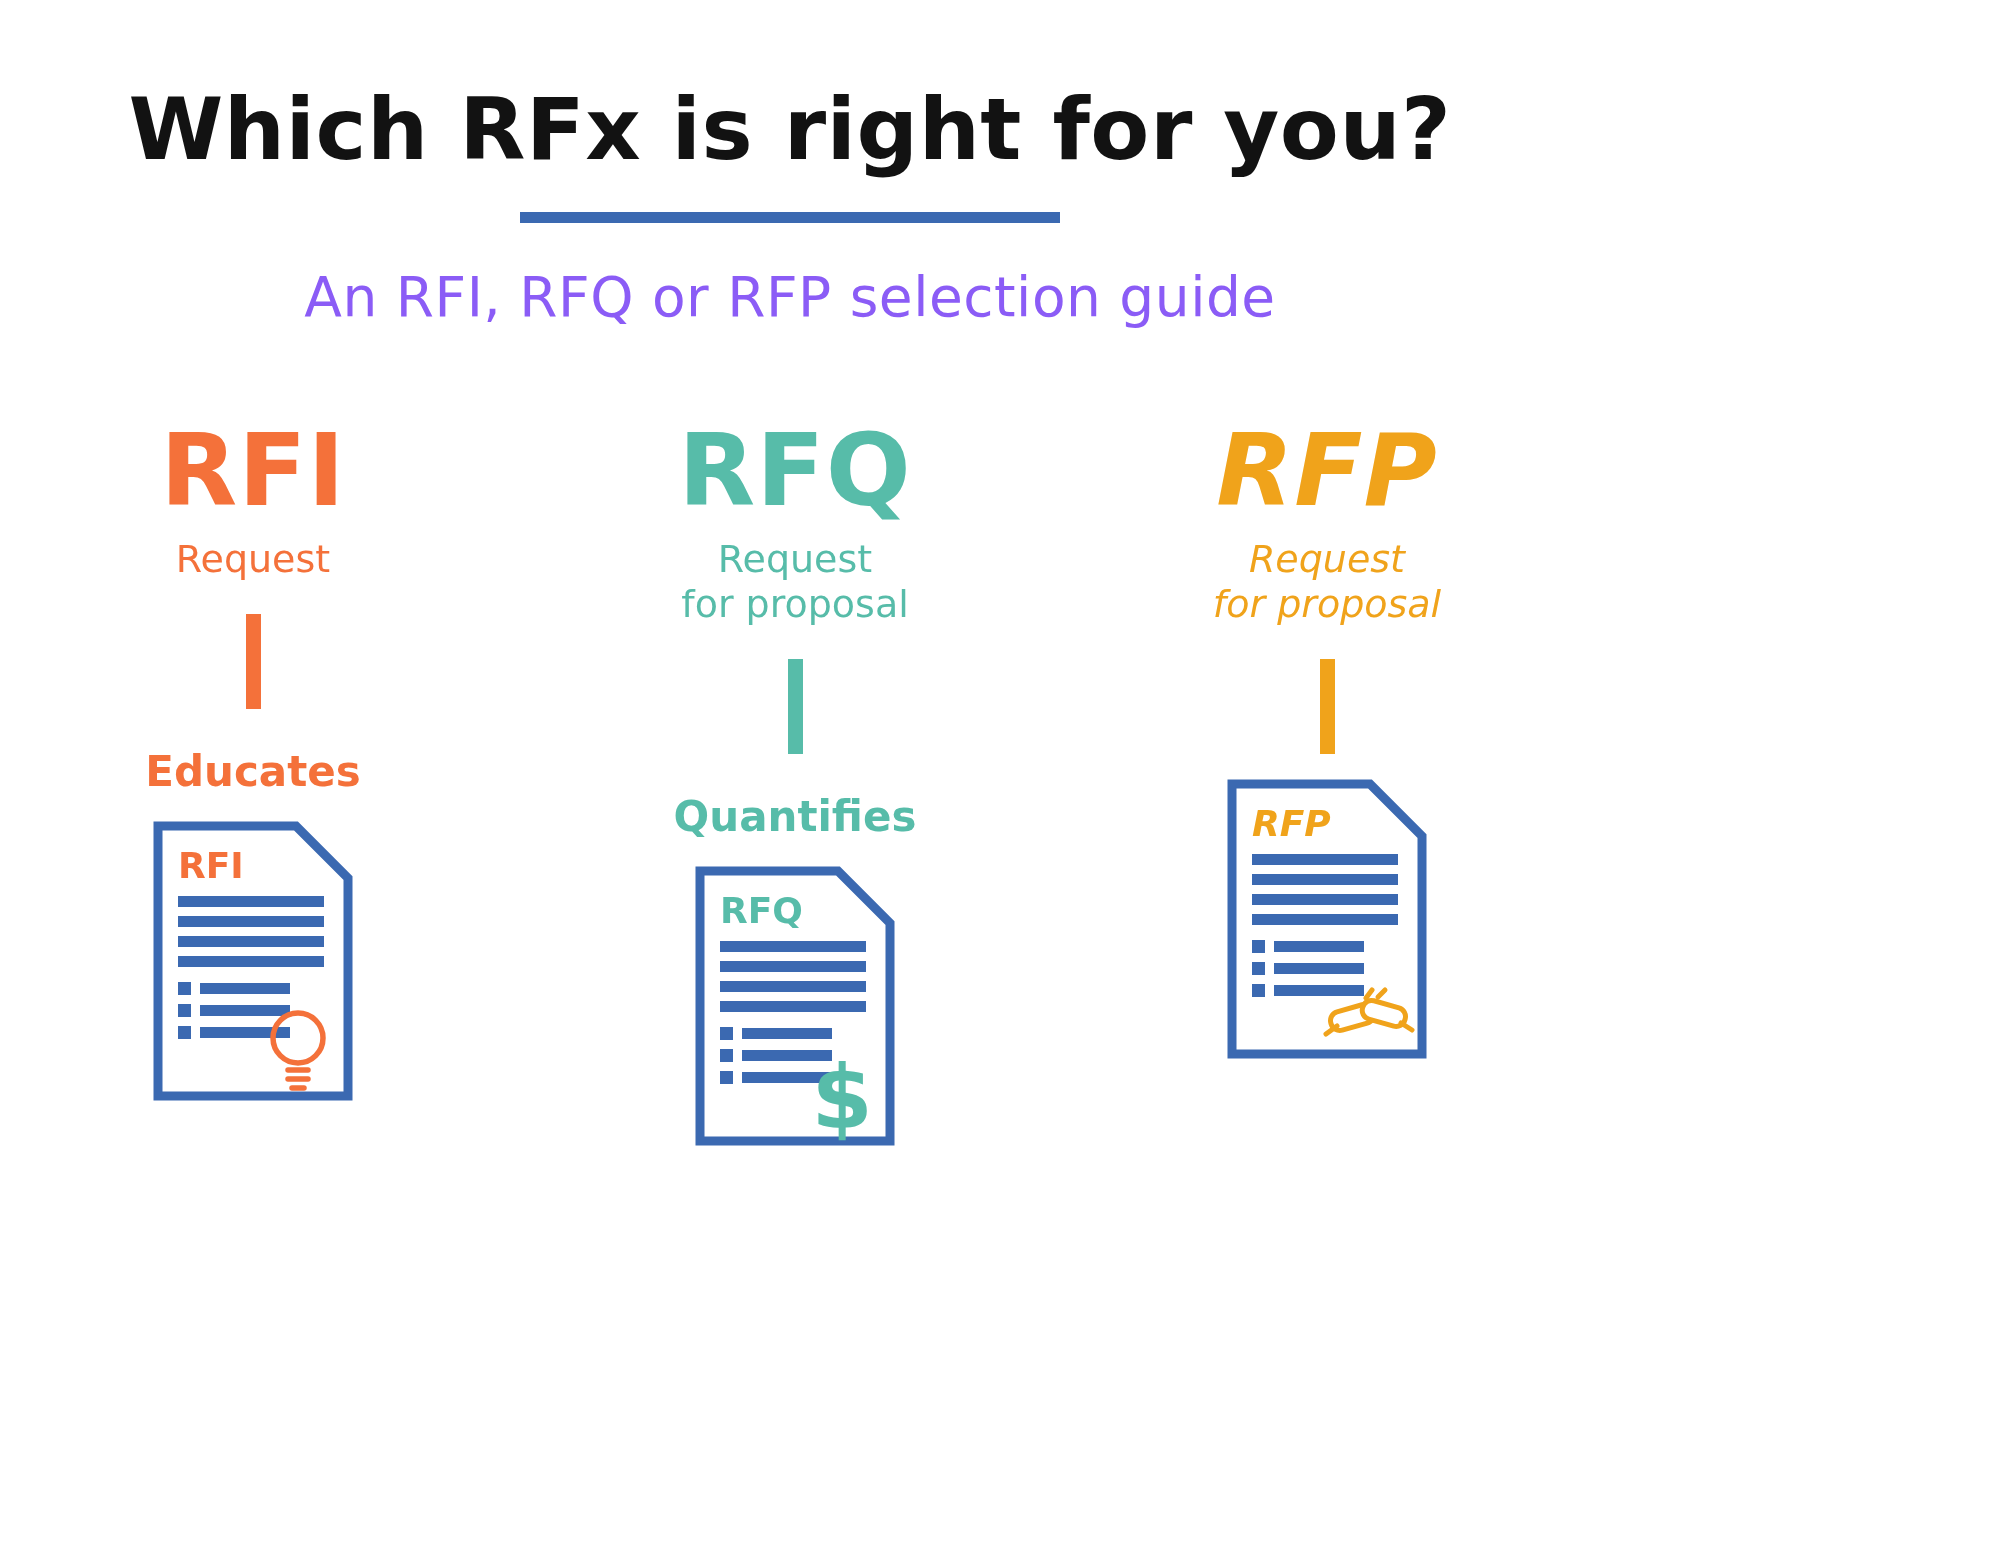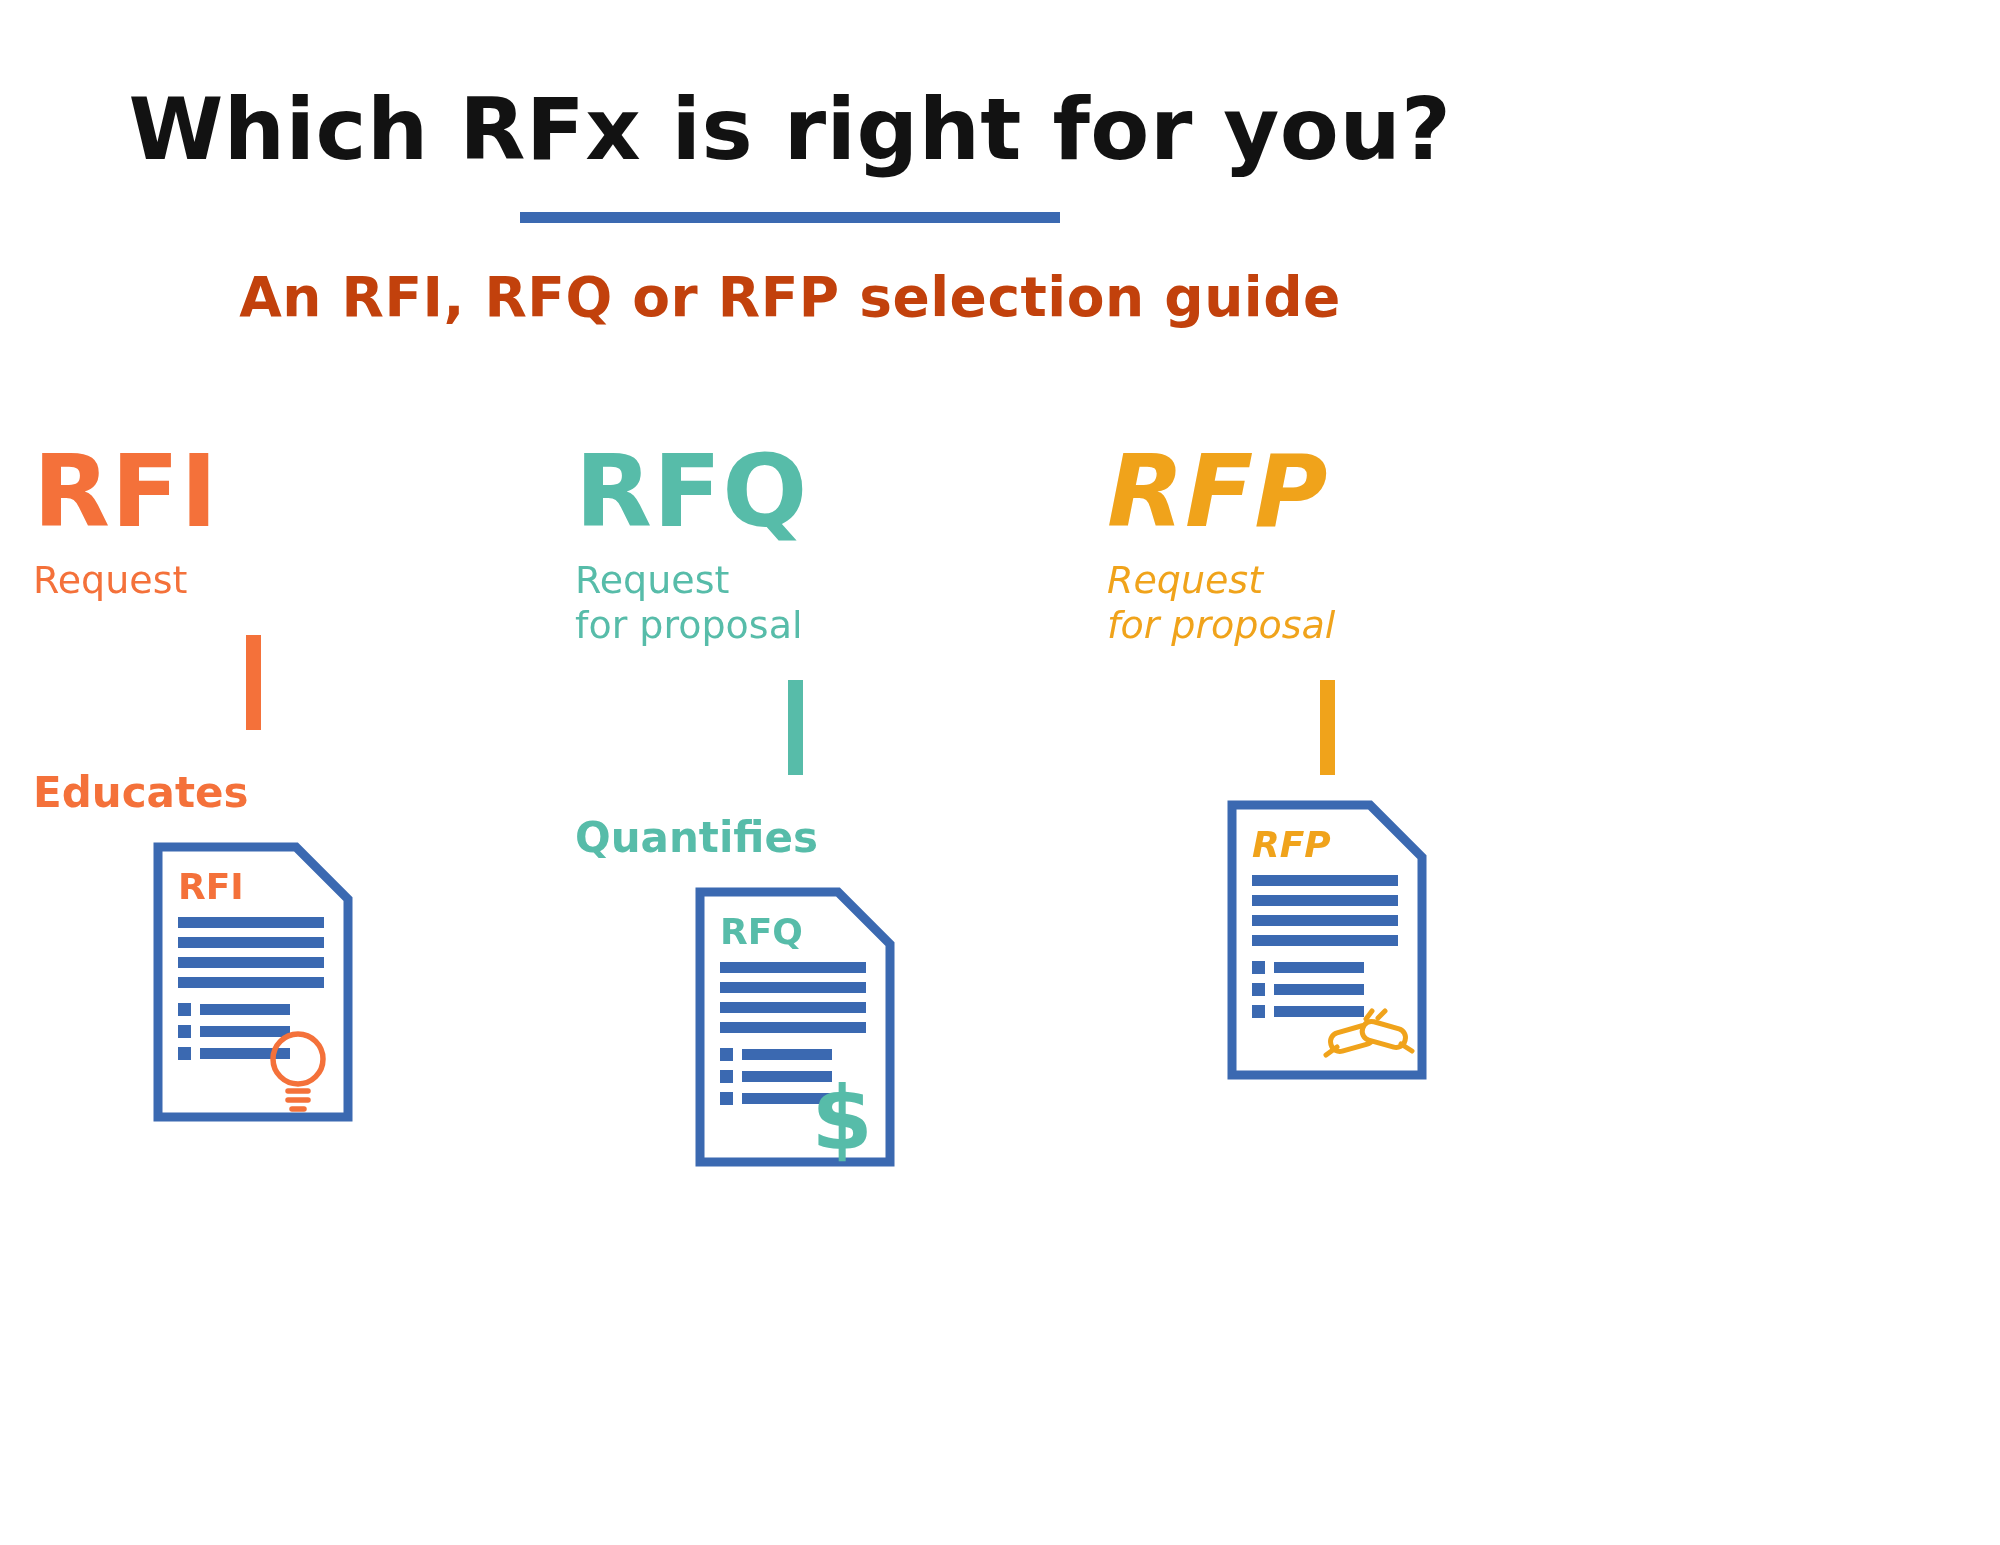--- a/index.html
+++ b/index.html
@@ -27,28 +27,29 @@
   }
   .title-rule{
     width:540px;
     height:11px;
     background:#3B69B1;
     margin:38px auto 0 auto;
   }
   .subtitle{
     margin-top:42px;
     font-size:55px;
-    font-weight:700;
-    color:#c2410c;
+    font-weight:400;
+    color:#8b5cf6;
     letter-spacing:0.5px;
   }
   .column{
     position:absolute;
-    top:442px;
+    top:421px;
     width:440px;
+    text-align:center;
   }
   .col-rfi{left:33px;}
   .col-rfq{left:575px;}
   .col-rfp{left:1107px;font-style:italic;}
   .acronym{
     font-size:100px;
     font-weight:800;
     line-height:1.0;
     letter-spacing:1px;
   }

